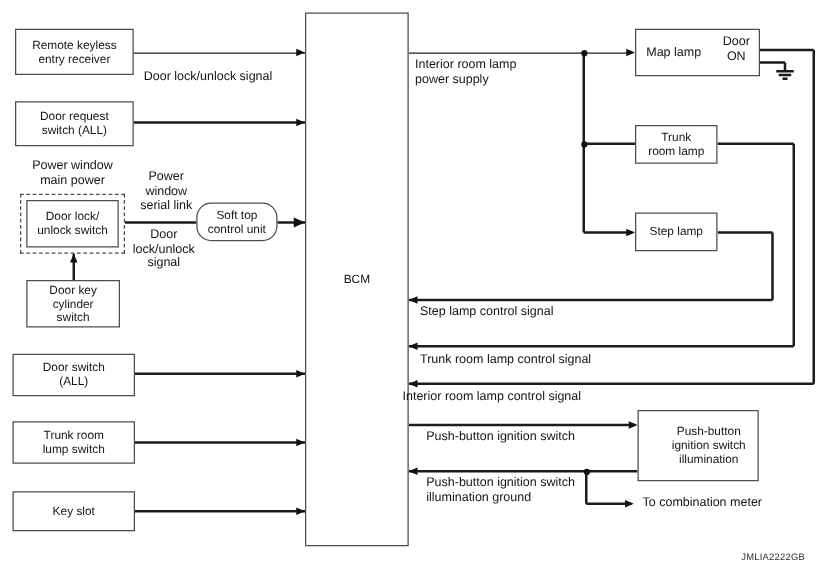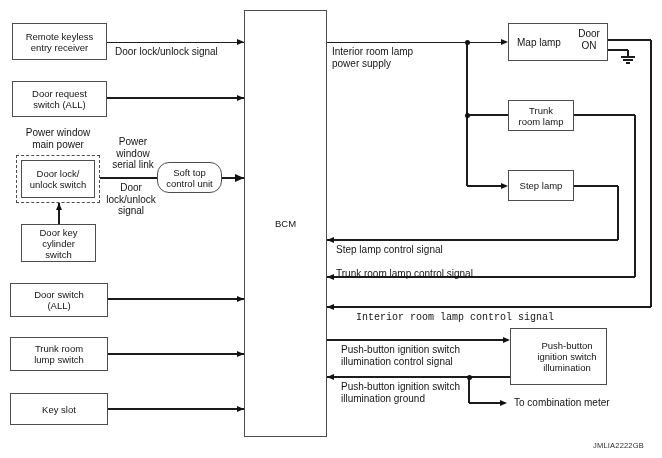--- a/index.html
+++ b/index.html
@@ -123,21 +123,21 @@
     </div>
     <div class="box" style="left: 510px; top: 328px; width: 97px; height: 57px; padding-left: 17px;">
       <span>Push-button</span>
       <span>ignition switch</span>
       <span>illumination</span>
     </div>
     <div class="lbl center" style="left: 16px; top: 127px; width: 84px;">
       <div>Power window</div>
       <div>main power</div>
     </div>
-    <div class="lbl" style="left: 115px; top: 46px;">
+    <div class="lbl" style="left: 115px; top: 56px;">
       <div>Door lock/unlock signal</div>
     </div>
     <div class="lbl center" style="left: 105px; top: 136px; width: 56px;">
       <div>Power</div>
       <div>window</div>
       <div>serial link</div>
     </div>
     <div class="lbl center" style="left: 102px; top: 182px; width: 58px;">
       <div>Door</div>
       <div>lock/unlock</div>
@@ -152,29 +152,28 @@
     </div>
     <div class="lbl center" style="left: 574px; top: 28px; width: 30px;">
       <div>Door</div>
     </div>
     <div class="lbl center" style="left: 574px; top: 40px; width: 30px;">
       <div>ON</div>
     </div>
     <div class="lbl" style="left: 336px; top: 244px;">
       <div>Step lamp control signal</div>
     </div>
-    <div class="lbl" style="left: 336px; top: 268px;">
+    <div class="lbl" style="left: 336px; top: 282px;">
       <div>Trunk room lamp control signal</div>
     </div>
-    <div class="lbl" style="left: 356px; top: 312px; font-family: Liberation Mono, monospace;">
+    <div class="lbl" style="left: 322px; top: 312px;">
       <div>Interior room lamp control signal</div>
     </div>
     <div class="lbl" style="left: 341px; top: 344px;">
       <div>Push-button ignition switch</div>
-      <div>illumination control signal</div>
     </div>
     <div class="lbl" style="left: 341px; top: 381px;">
       <div>Push-button ignition switch</div>
       <div>illumination ground</div>
     </div>
     <div class="lbl" style="left: 514px; top: 397px;">
       <div>To combination meter</div>
     </div>
     <div class="lbl small" style="left: 593px; top: 440px;">
       <div>JMLIA2222GB</div>

